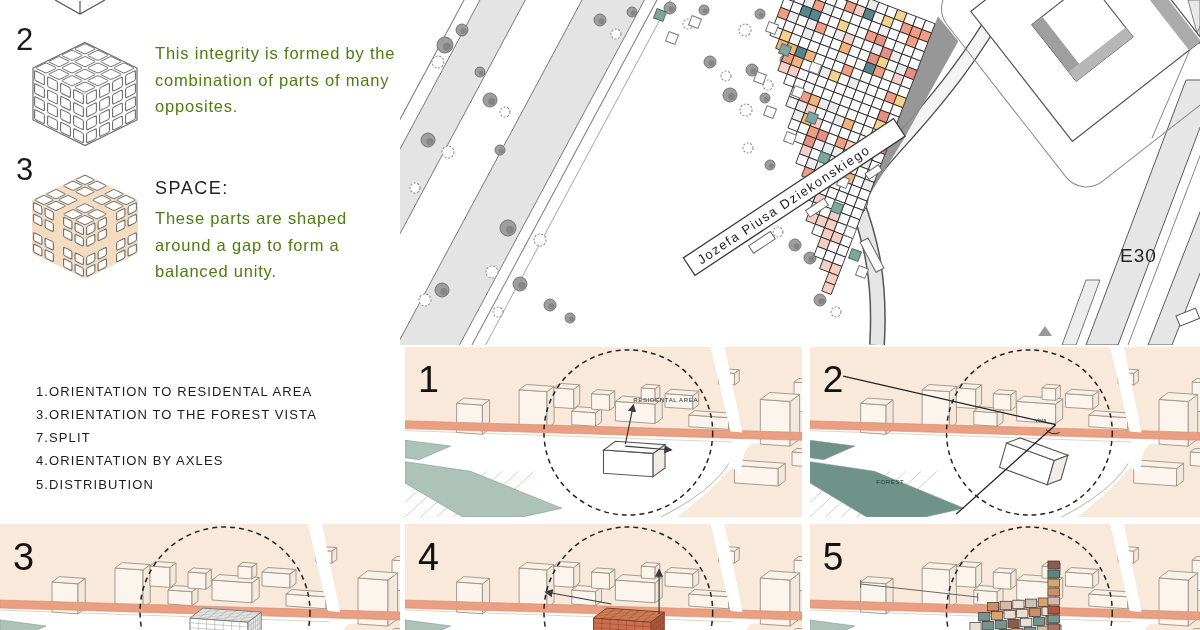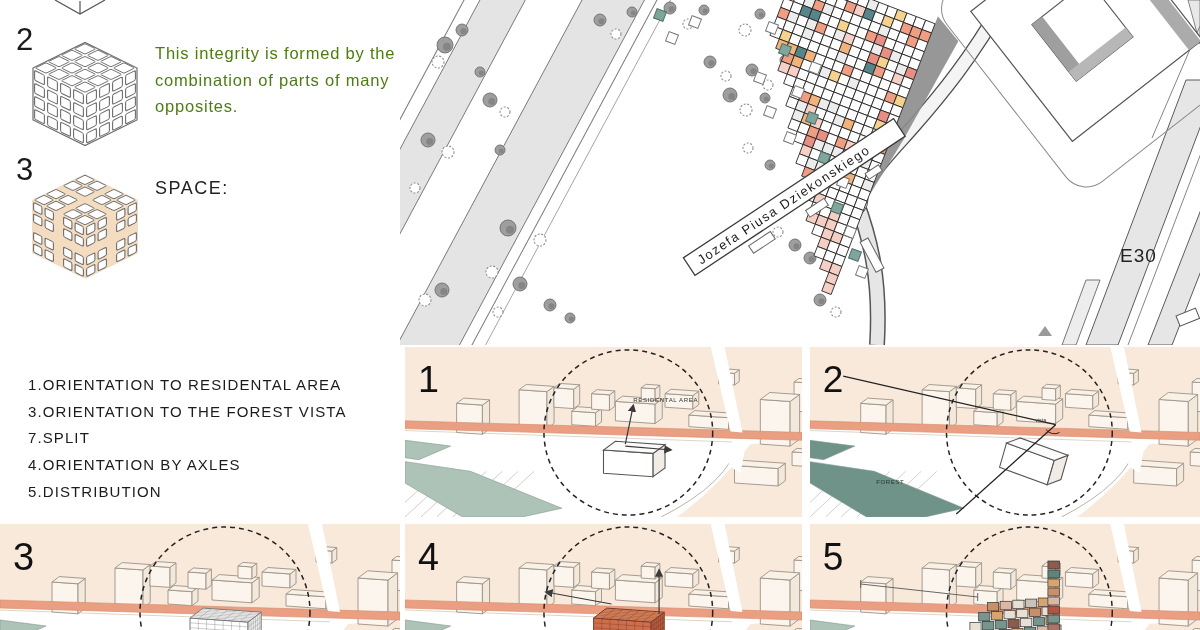--- a/index.html
+++ b/index.html
@@ -3,21 +3,21 @@
 <meta charset="utf-8">
 <style>
   html,body{margin:0;padding:0;background:#fff;}
   #board{position:relative;width:1200px;height:630px;background:#fff;overflow:hidden;
          font-family:"Liberation Sans",sans-serif;color:#1d1d1d;}
   .abs{position:absolute;}
   
   .num{font-size:31px;font-weight:400;letter-spacing:1px;color:#1a1a1a;}
   .c-title{font-size:18px;letter-spacing:1.5px;color:#222;margin:0 0 6px 0;font-weight:400;}
   .c-body{font-size:16.5px;line-height:1.62;letter-spacing:.8px;color:#4d7c0f;margin:0;}
-  ul.steps{list-style:none;margin:0;padding:0;font-size:15px;letter-spacing:1.1px;line-height:1.78;color:#1c1c1c;}
+  ul.steps{list-style:none;margin:8px;padding:0;font-size:13px;letter-spacing:1.1px;line-height:1.78;color:#1c1c1c;}
   .panel{position:absolute;overflow:hidden;background:#fff;}
   .panel svg{display:block;width:100%;height:100%;}
   svg{overflow:hidden;}
   svg text{font-family:"Liberation Sans",sans-serif;}
 </style>
 </head>
 <body>
 
 <div id="board">
 
@@ -146,20 +146,21 @@
           <rect x="42.576299999999996" y="42.576299999999996" width="13.788149999999998" height="13.788149999999998" rx="1.5" fill="#fff" stroke="#6d6d6d" stroke-width="1.1"></rect>
           <rect x="42.576299999999996" y="59.564449999999994" width="13.788149999999998" height="13.788149999999998" rx="1.5" fill="#fff" stroke="#6d6d6d" stroke-width="1.1"></rect>
           <rect x="59.564449999999994" y="1.6" width="13.788149999999998" height="13.788149999999998" rx="1.5" fill="#fff" stroke="#6d6d6d" stroke-width="1.1"></rect>
           <rect x="59.564449999999994" y="18.58815" width="13.788149999999998" height="13.788149999999998" rx="1.5" fill="#fff" stroke="#6d6d6d" stroke-width="1.1"></rect>
           <rect x="59.564449999999994" y="42.576299999999996" width="13.788149999999998" height="13.788149999999998" rx="1.5" fill="#fff" stroke="#6d6d6d" stroke-width="1.1"></rect>
           <rect x="59.564449999999994" y="59.564449999999994" width="13.788149999999998" height="13.788149999999998" rx="1.5" fill="#fff" stroke="#6d6d6d" stroke-width="1.1"></rect>
         </g>
       </svg>
     <div class="abs" style="left:155px;top:178px;width:215px;">
       <p class="c-title">SPACE:</p>
+      <p class="c-body">These parts are shaped around a gap to form a balanced unity.</p>
     </div>
 
     <ul class="steps abs" style="left:28px;top:372px;">
       <li>1.ORIENTATION TO RESIDENTAL AREA</li>
       <li>3.ORIENTATION TO THE FOREST VISTA</li>
       <li>7.SPLIT</li>
       <li>4.ORIENTATION BY AXLES</li>
       <li>5.DISTRIBUTION</li>
     </ul>
   </div>

